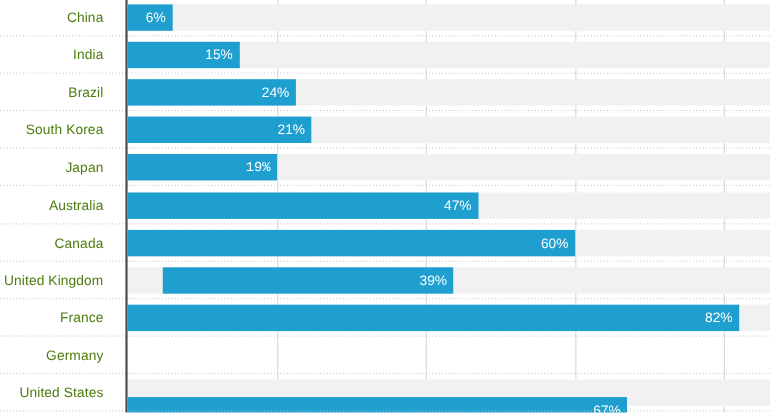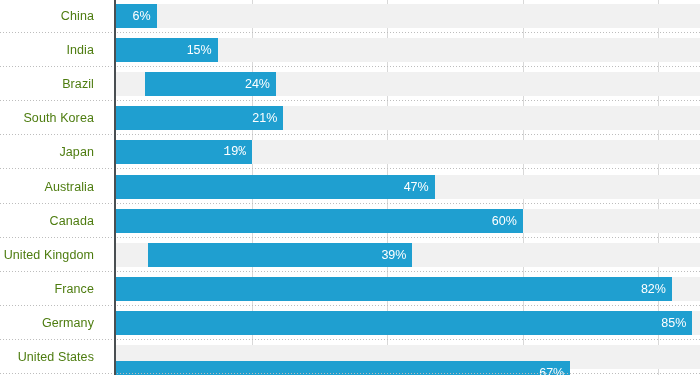--- a/index.html
+++ b/index.html
@@ -145,21 +145,21 @@
         </div>
       </div>
       <div class="row" style="top: 38.1px; text-align: right;">
         <div class="track"></div>
         <div class="bar" style="width: 101.7px;">
           <span class="bar-value">15%</span>
         </div>
       </div>
       <div class="row" style="top: 72.2px;">
         <div class="track"></div>
-        <div class="bar" style="width: 131px; margin-left: 29px;">
+        <div class="bar" style="width: 153px;">
           <span class="bar-value">24%</span>
         </div>
       </div>
       <div class="row" style="top: 106.3px;">
         <div class="track"></div>
         <div class="bar" style="width: 142.38px; padding-left: 25px;">
           <span class="bar-value">21%</span>
         </div>
       </div>
       <div class="row" style="top: 140.4px;">
@@ -183,26 +183,20 @@
       <div class="row" style="top: 242.7px;">
         <div class="track"></div>
         <div class="bar" style="width: 264.42px; margin-left: 32px;">
           <span class="bar-value">39%</span>
         </div>
       </div>
       <div class="row" style="top: 276.8px;">
         <div class="track"></div>
         <div class="bar" style="width: 555.96px;">
           <span class="bar-value">82%</span>
-        </div>
-      </div>
-      <div class="row" style="top: 310.9px;">
-        <div class="track"></div>
-        <div class="bar" style="width: 576.3px;">
-          <span class="bar-value">85%</span>
         </div>
       </div>
       <div class="row" style="top: 345px;">
         <div class="track"></div>
         <div class="bar" style="width: 454.26px; margin-top: 16px;">
           <span class="bar-value">67%</span>
         </div>
       </div>
     </div>
 

